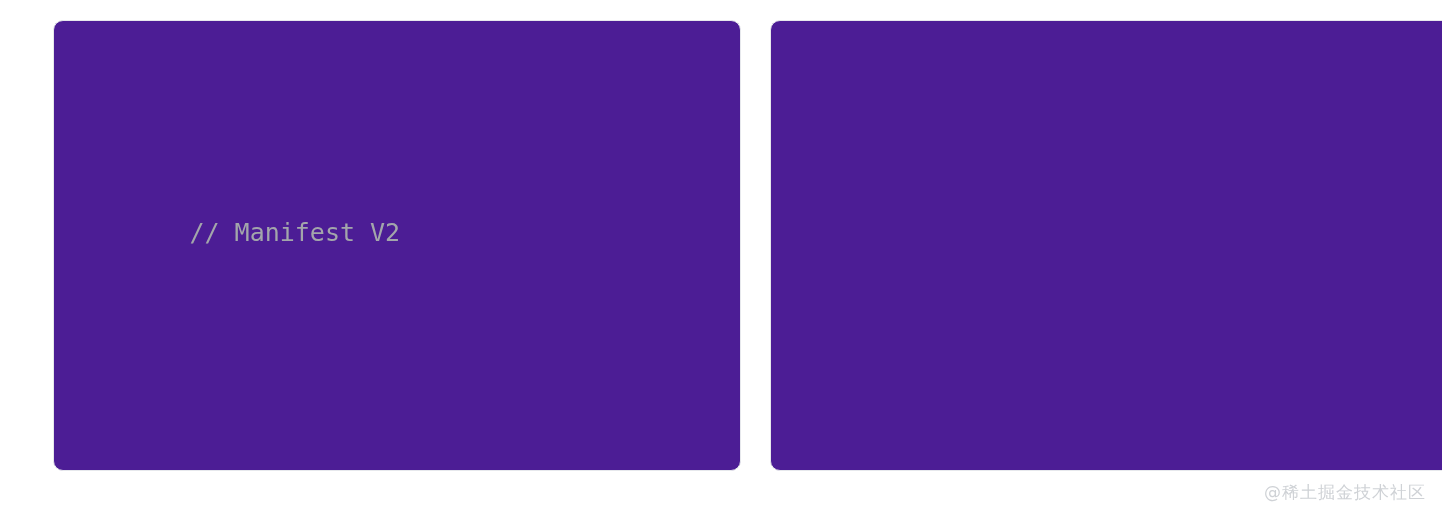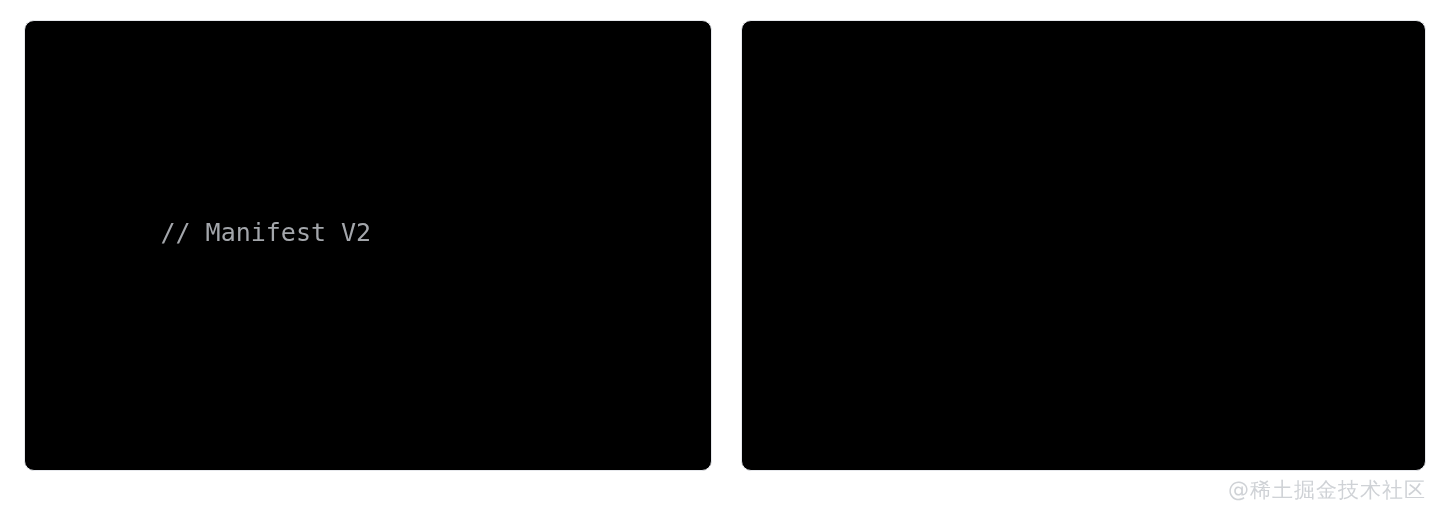--- a/index.html
+++ b/index.html
@@ -16,25 +16,26 @@
   }
   .board {
     position: absolute;
     left: 0; top: 0;
     width: 1442px;
     height: 510px;
     background: #ffffff;
   }
   .panel {
     position: absolute;
-    background: #000000;
+    background: #4c1d95;
     border: 1px solid #e6e8ec;
     border-radius: 10px;
     box-sizing: border-box;
     overflow: hidden;
+    margin-left: 29px;
   }
   .panel-left {
     left: 24px;
     top: 20px;
     width: 688px;
     height: 451px;
   }
   .panel-right {
     left: 741px;
     top: 20px;
@@ -59,21 +60,21 @@
   .line.blank { height: 52px; }
 
   
   .t-comment { color: #a3a6ab; }
 
   .watermark {
     position: absolute;
     right: 16px;
     bottom: 6px;
     font-family: "DejaVu Sans", sans-serif;
-    font-size: 21px;
+    font-size: 17px;
     color: #cfd2d6;
     letter-spacing: 1px;
     user-select: none;
   }
 </style>
 </head>
 <body>
 
 <div class="board">
 

